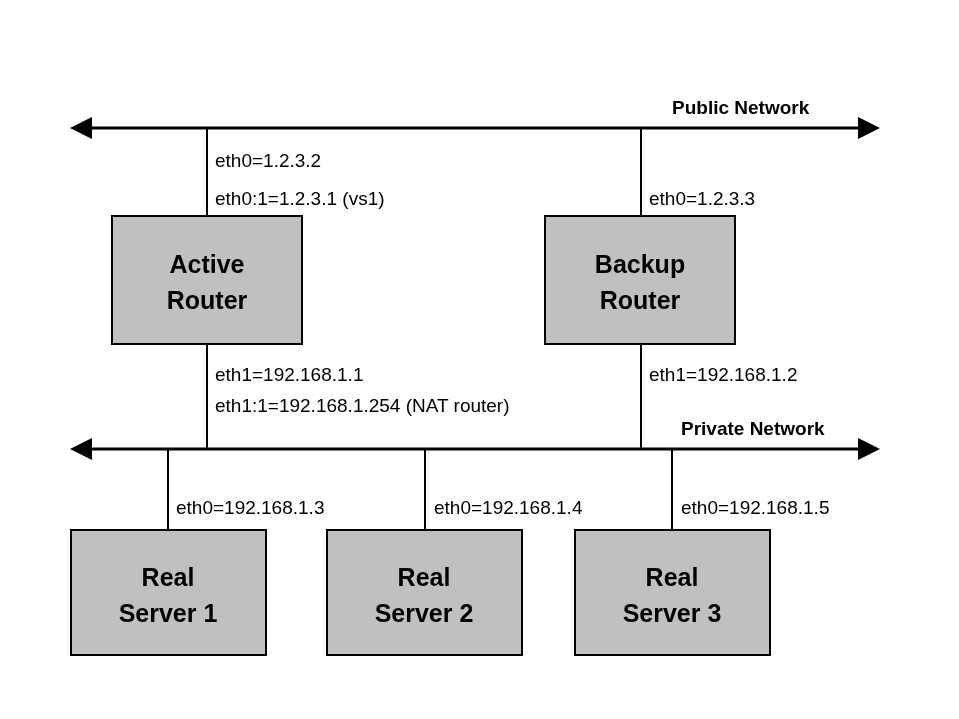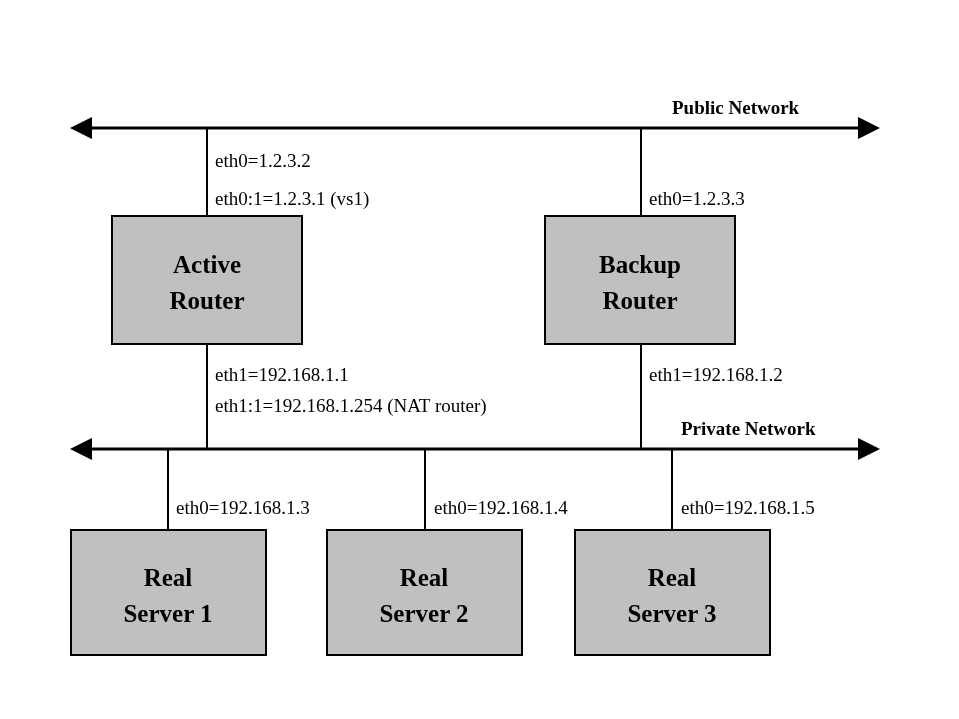--- a/index.html
+++ b/index.html
@@ -5,21 +5,21 @@
   html, body {
     margin: 0;
     padding: 0;
     background: #ffffff;
   }
   #canvas {
     position: relative;
     width: 959px;
     height: 719px;
     background: #ffffff;
-    font-family: Liberation Serif, serif;
+    font-family: Liberation Sans, sans-serif;
     overflow: hidden;
   }
   #diagram-svg {
     position: absolute;
     left: 0;
     top: 0;
     width: 959px;
     height: 719px;
   }
   .net-label {

